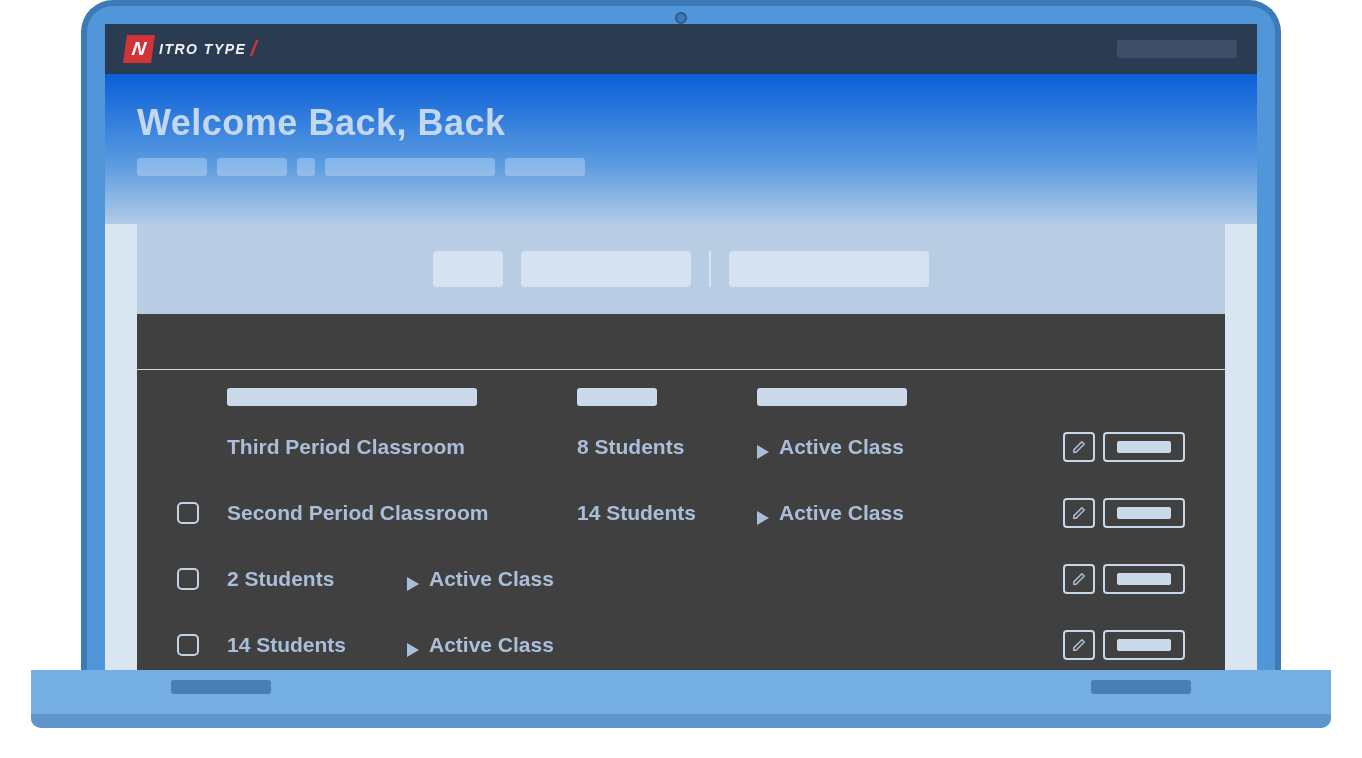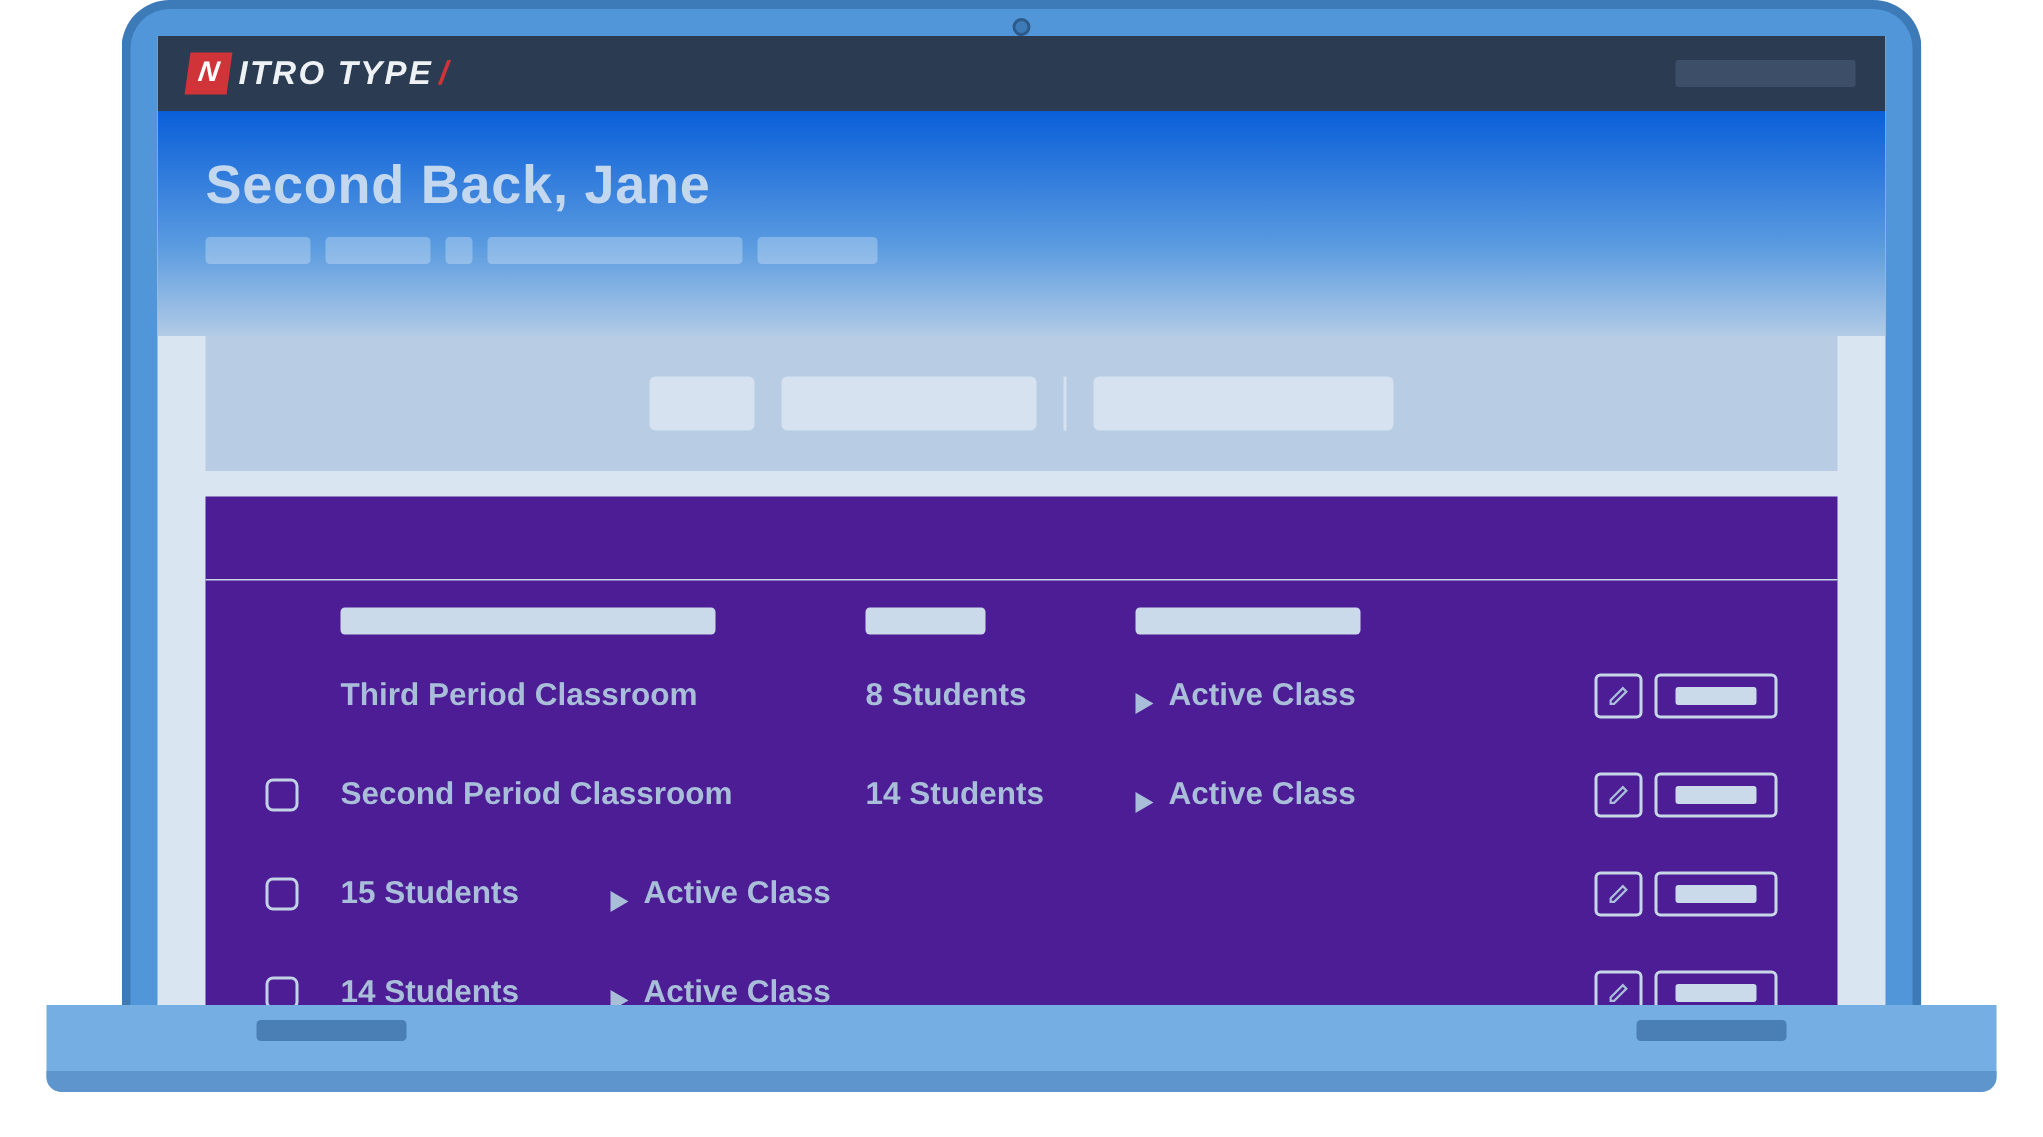--- a/index.html
+++ b/index.html
@@ -6,35 +6,35 @@
 body{background:#fff;width:1362px;height:758px;overflow:hidden;position:relative}
 
 .laptop{position:absolute;left:50%;top:0;transform:translateX(-50%);width:1300px}
 .laptop-body{background:#5096d8;border-radius:32px 32px 0 0;padding:18px 18px 0;width:1200px;margin:0 auto;height:670px;border:6px solid #3d7bb8;border-bottom:none;position:relative;overflow:hidden}
 .camera{position:absolute;left:50%;top:6px;transform:translateX(-50%);width:12px;height:12px;background:#3d7bb8;border-radius:50%;border:2px solid #2d5a8a}
 .screen{background:#d9e6f2;width:100%;height:100%;overflow:hidden}
 
 .topbar{background:#2a3b52;height:50px;display:flex;align-items:center;padding:0 20px;justify-content:space-between}
 .logo{display:flex;align-items:center;gap:2px}
 .logo-n{background:#d13438;width:28px;height:28px;display:flex;align-items:center;justify-content:center;color:#fff;font-weight:900;font-size:19px;font-style:italic;transform:skewX(-8deg)}
-.logo-text{color:#eff2f5;font-weight:900;font-size:22px;letter-spacing:1.5px;margin-left:4px;font-style:italic}
+.logo-text{color:#eff2f5;font-weight:900;font-size:14px;letter-spacing:1.5px;margin-left:4px;font-style:italic}
 .logo-slash{color:#d13438;font-weight:900;font-size:22px;margin-left:2px;font-style:italic}
 .topbar-right{width:120px;height:18px;background:#3d4e68;border-radius:2px}
 
 .hero{background:linear-gradient(to bottom,#0a5fd9,#5a9be0 60%,#b2cbe6);padding:28px 32px 18px;height:150px}
 .hero h1{color:#c3d7ef;font-size:36px;font-weight:800;letter-spacing:0.5px}
 .hero-bars{display:flex;gap:10px;margin-top:14px;align-items:center}
 .bar{height:18px;background:rgba(255,255,255,0.28);border-radius:3px}
 .square{width:18px;height:18px;background:rgba(255,255,255,0.28);border-radius:3px}
 
 .subhead{background:#b8cde4;height:90px;display:flex;align-items:center;justify-content:center;gap:18px;margin:0 32px;padding:0 20px}
 .sub-pill{height:36px;background:#d6e2ef;border-radius:4px}
 .divider{width:2px;height:36px;background:#d6e2ef}
 
-.panel{background:#4c1d95;margin:17px 32px;min-height:400px}
+.panel{background:#404040;margin:0 32px;min-height:400px}
 .panel-head-space{height:56px;border-bottom:1px solid #c9d7e7}
 .col-heads{display:flex;padding:18px 40px 8px 90px;gap:0}
 .col-head{height:18px;background:#cbdaea;border-radius:3px}
 
 .row{display:flex;align-items:center;padding:18px 40px 18px 40px;color:#a9bfd9;font-size:21px;font-weight:600}
 .chk{width:22px;height:22px;border:2.5px solid #c3d3e6;border-radius:5px;margin-right:28px;flex-shrink:0}
 .chk.hidden{visibility:hidden}
 .c-name{width:350px}
 .c-students{width:180px}
 .c-status{display:flex;align-items:flex-end;gap:10px;flex:1}
@@ -62,21 +62,21 @@
       <div class="topbar">
         <div class="logo">
           <div class="logo-n">N</div>
           <span class="logo-text">ITRO TYPE</span>
           <span class="logo-slash">/</span>
         </div>
         <div class="topbar-right"></div>
       </div>
 
       <div class="hero">
-        <h1>Second Back, Jane</h1>
+        <h1>Welcome Back, Back</h1>
         <div class="hero-bars">
           <div class="bar" style="width:70px"></div>
           <div class="bar" style="width:70px"></div>
           <div class="square"></div>
           <div class="bar" style="width:170px"></div>
           <div class="bar" style="width:80px"></div>
         </div>
       </div>
 
       <div class="subhead">
@@ -129,21 +129,21 @@
                 </svg>
             </div>
             <div class="btn-rect">
                 <div class="btn-inner"></div>
               </div>
           </div>
         </div>
 
         <div class="row">
           <div class="chk"></div>
-          <div class="c-students">15 Students</div>
+          <div class="c-students">2 Students</div>
           <div class="c-status">
             <span class="tri"></span>
             <span>Active Class</span>
           </div>
           <div class="c-actions">
             <div class="icon-btn">
               <svg class="pencil" viewBox="0 0 24 24" fill="none" stroke="#a9bfd9" stroke-width="2.5">
                   <path d="M17 3l4 4L7 21H3v-4L17 3z"></path>
                 </svg>
             </div>

